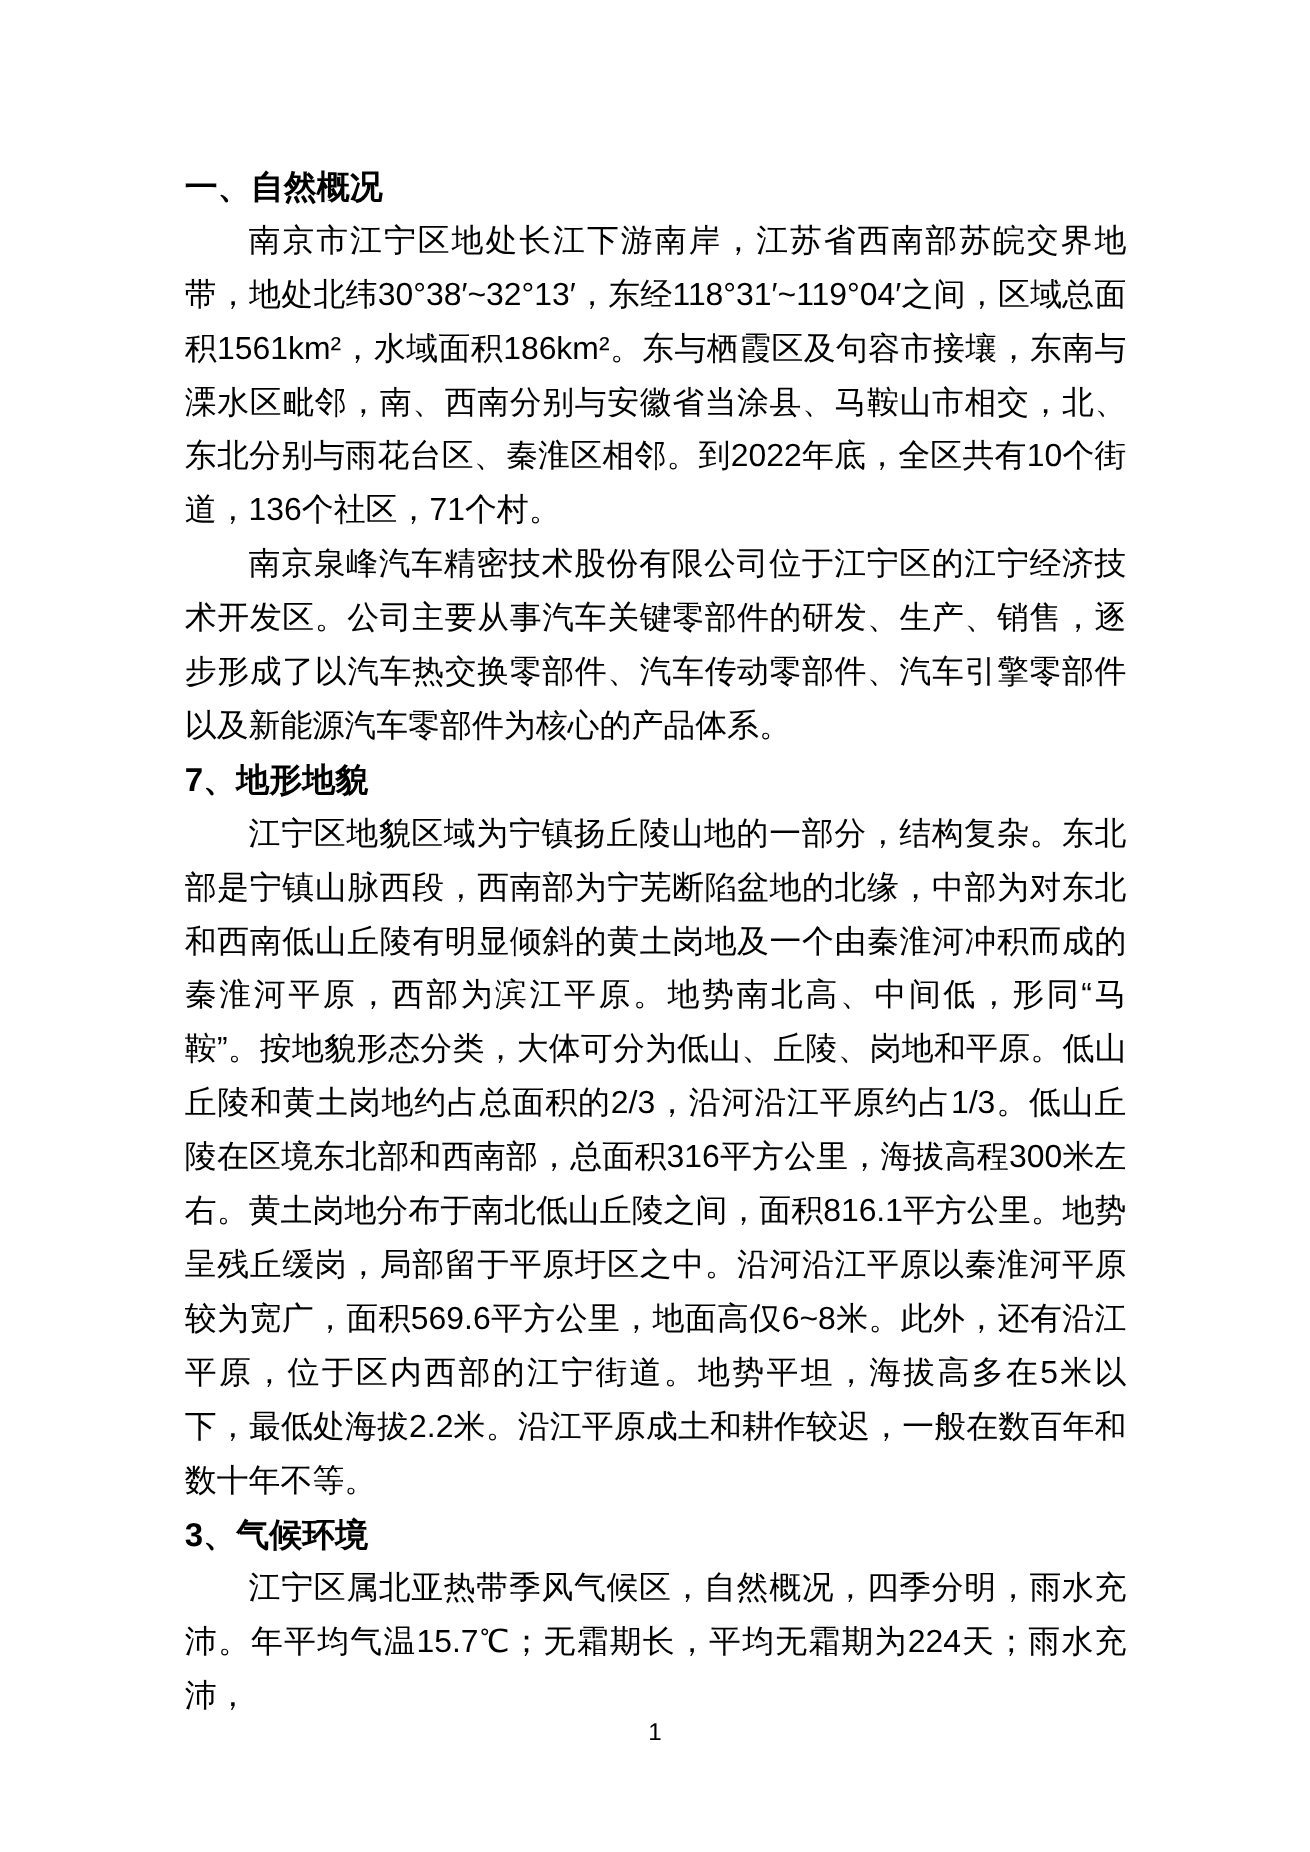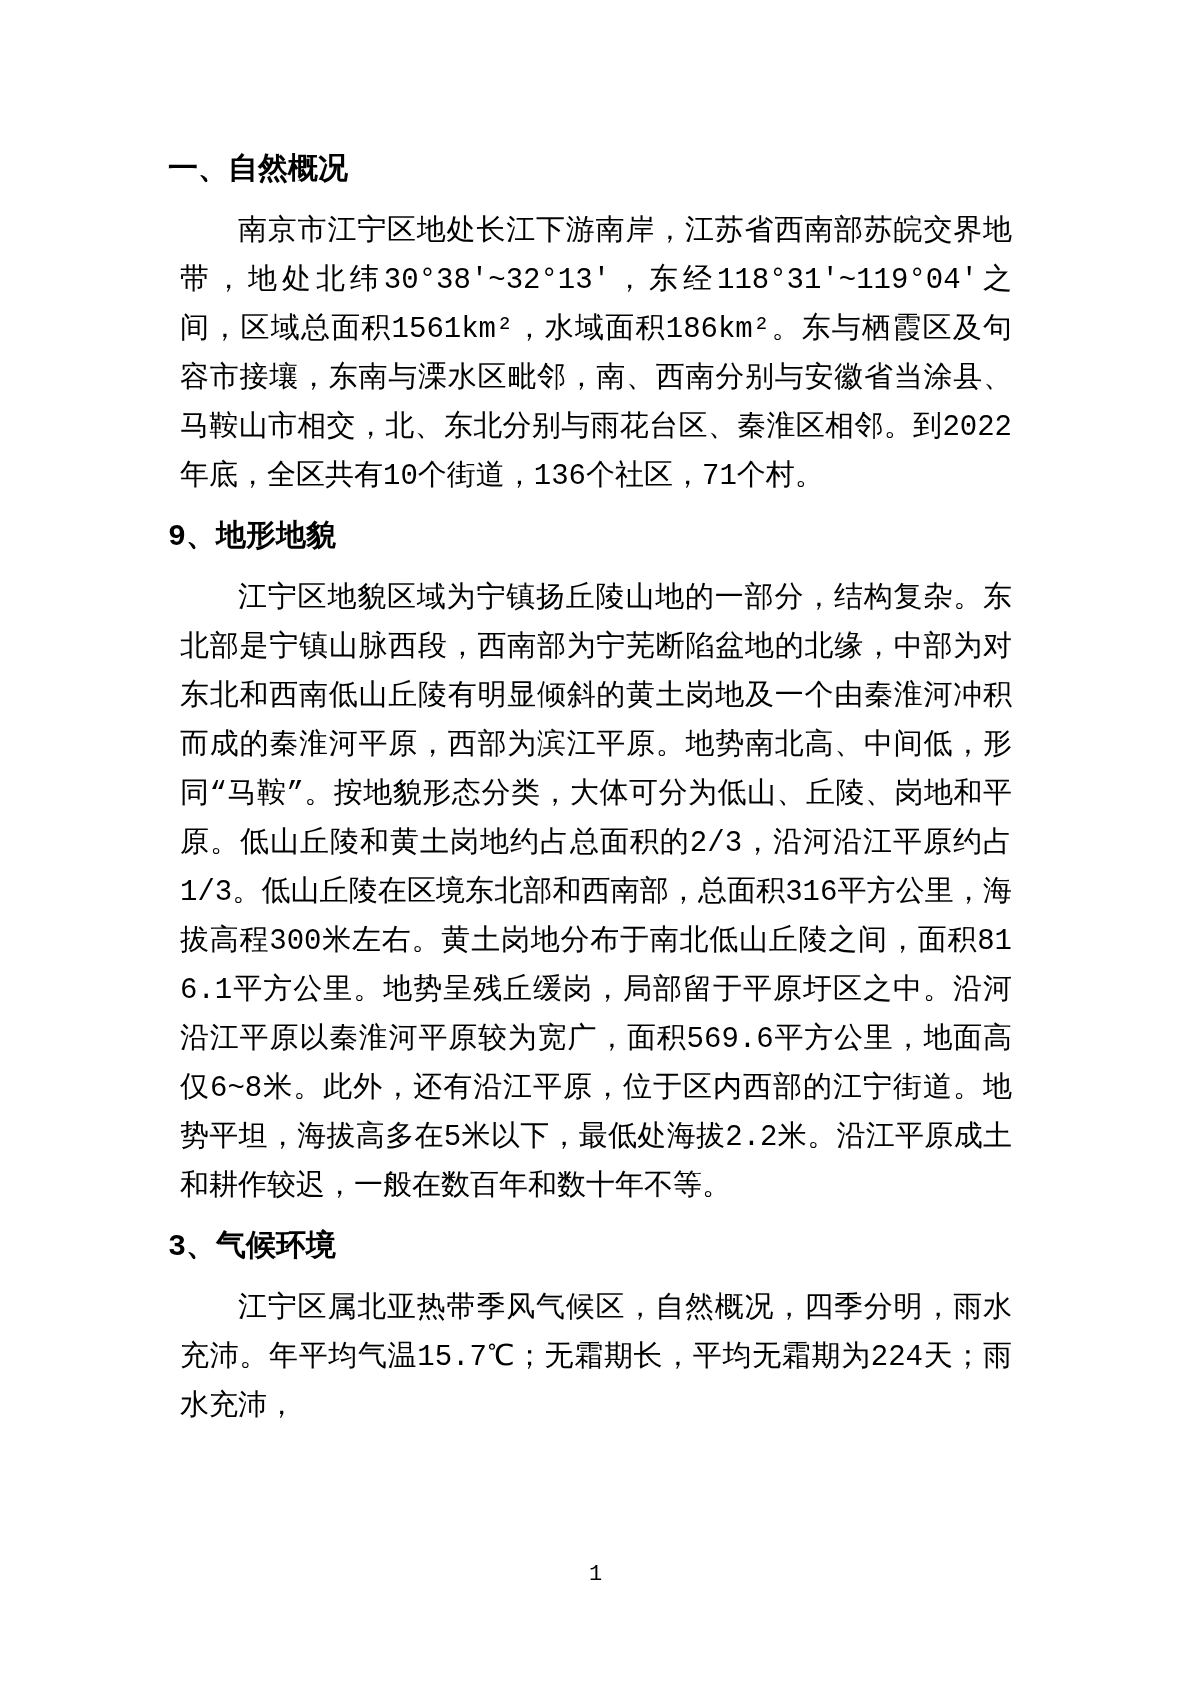--- a/index.html
+++ b/index.html
@@ -6,40 +6,40 @@
     margin: 0;
     padding: 0;
     background: #ffffff;
   }
   .page {
     position: relative;
     width: 1191px;
     height: 1684px;
     background: #ffffff;
     color: #000000;
-    font-family: Liberation Mono, monospace;
+    font-family: Liberation Sans, sans-serif;
     overflow: hidden;
   }
   .content {
     position: absolute;
     left: 168px;
     width: 856px;
     top: 146px;
   }
   .heading1, .heading2 {
     font-size: 30px;
     font-weight: bold;
     line-height: 49px;
     margin: 0;
     text-align: left;
   }
   .para {
     font-size: 29px;
     line-height: 49px;
-    margin: 12px;
+    margin: 0;
     text-indent: 2em;
     text-align: justify;
     text-align-last: left;
     word-break: break-all;
   }
   .footer {
     position: absolute;
     left: 0;
     right: 0;
     top: 1562px;
@@ -48,19 +48,20 @@
     line-height: 26px;
   }
 </style>
 </head>
 <body>
 
 <div class="page">
   <div class="content">
     <div class="heading1">一、自然概况</div>
     <div class="para">南京市江宁区地处长江下游南岸，江苏省西南部苏皖交界地带，地处北纬30°38′~32°13′，东经118°31′~119°04′之间，区域总面积1561km²，水域面积186km²。东与栖霞区及句容市接壤，东南与溧水区毗邻，南、西南分别与安徽省当涂县、马鞍山市相交，北、东北分别与雨花台区、秦淮区相邻。到2022年底，全区共有10个街道，136个社区，71个村。</div>
-    <div class="heading2">9、地形地貌</div>
+    <div class="para">南京泉峰汽车精密技术股份有限公司位于江宁区的江宁经济技术开发区。公司主要从事汽车关键零部件的研发、生产、销售，逐步形成了以汽车热交换零部件、汽车传动零部件、汽车引擎零部件以及新能源汽车零部件为核心的产品体系。</div>
+    <div class="heading2">7、地形地貌</div>
     <div class="para">江宁区地貌区域为宁镇扬丘陵山地的一部分，结构复杂。东北部是宁镇山脉西段，西南部为宁芜断陷盆地的北缘，中部为对东北和西南低山丘陵有明显倾斜的黄土岗地及一个由秦淮河冲积而成的秦淮河平原，西部为滨江平原。地势南北高、中间低，形同“马鞍”。按地貌形态分类，大体可分为低山、丘陵、岗地和平原。低山丘陵和黄土岗地约占总面积的2/3，沿河沿江平原约占1/3。低山丘陵在区境东北部和西南部，总面积316平方公里，海拔高程300米左右。黄土岗地分布于南北低山丘陵之间，面积816.1平方公里。地势呈残丘缓岗，局部留于平原圩区之中。沿河沿江平原以秦淮河平原较为宽广，面积569.6平方公里，地面高仅6~8米。此外，还有沿江平原，位于区内西部的江宁街道。地势平坦，海拔高多在5米以下，最低处海拔2.2米。沿江平原成土和耕作较迟，一般在数百年和数十年不等。</div>
     <div class="heading2">3、气候环境</div>
     <div class="para">江宁区属北亚热带季风气候区，自然概况，四季分明，雨水充沛。年平均气温15.7℃；无霜期长，平均无霜期为224天；雨水充沛，</div>
   </div>
   <div class="footer">1</div>
 </div>
 
 </body></html>

